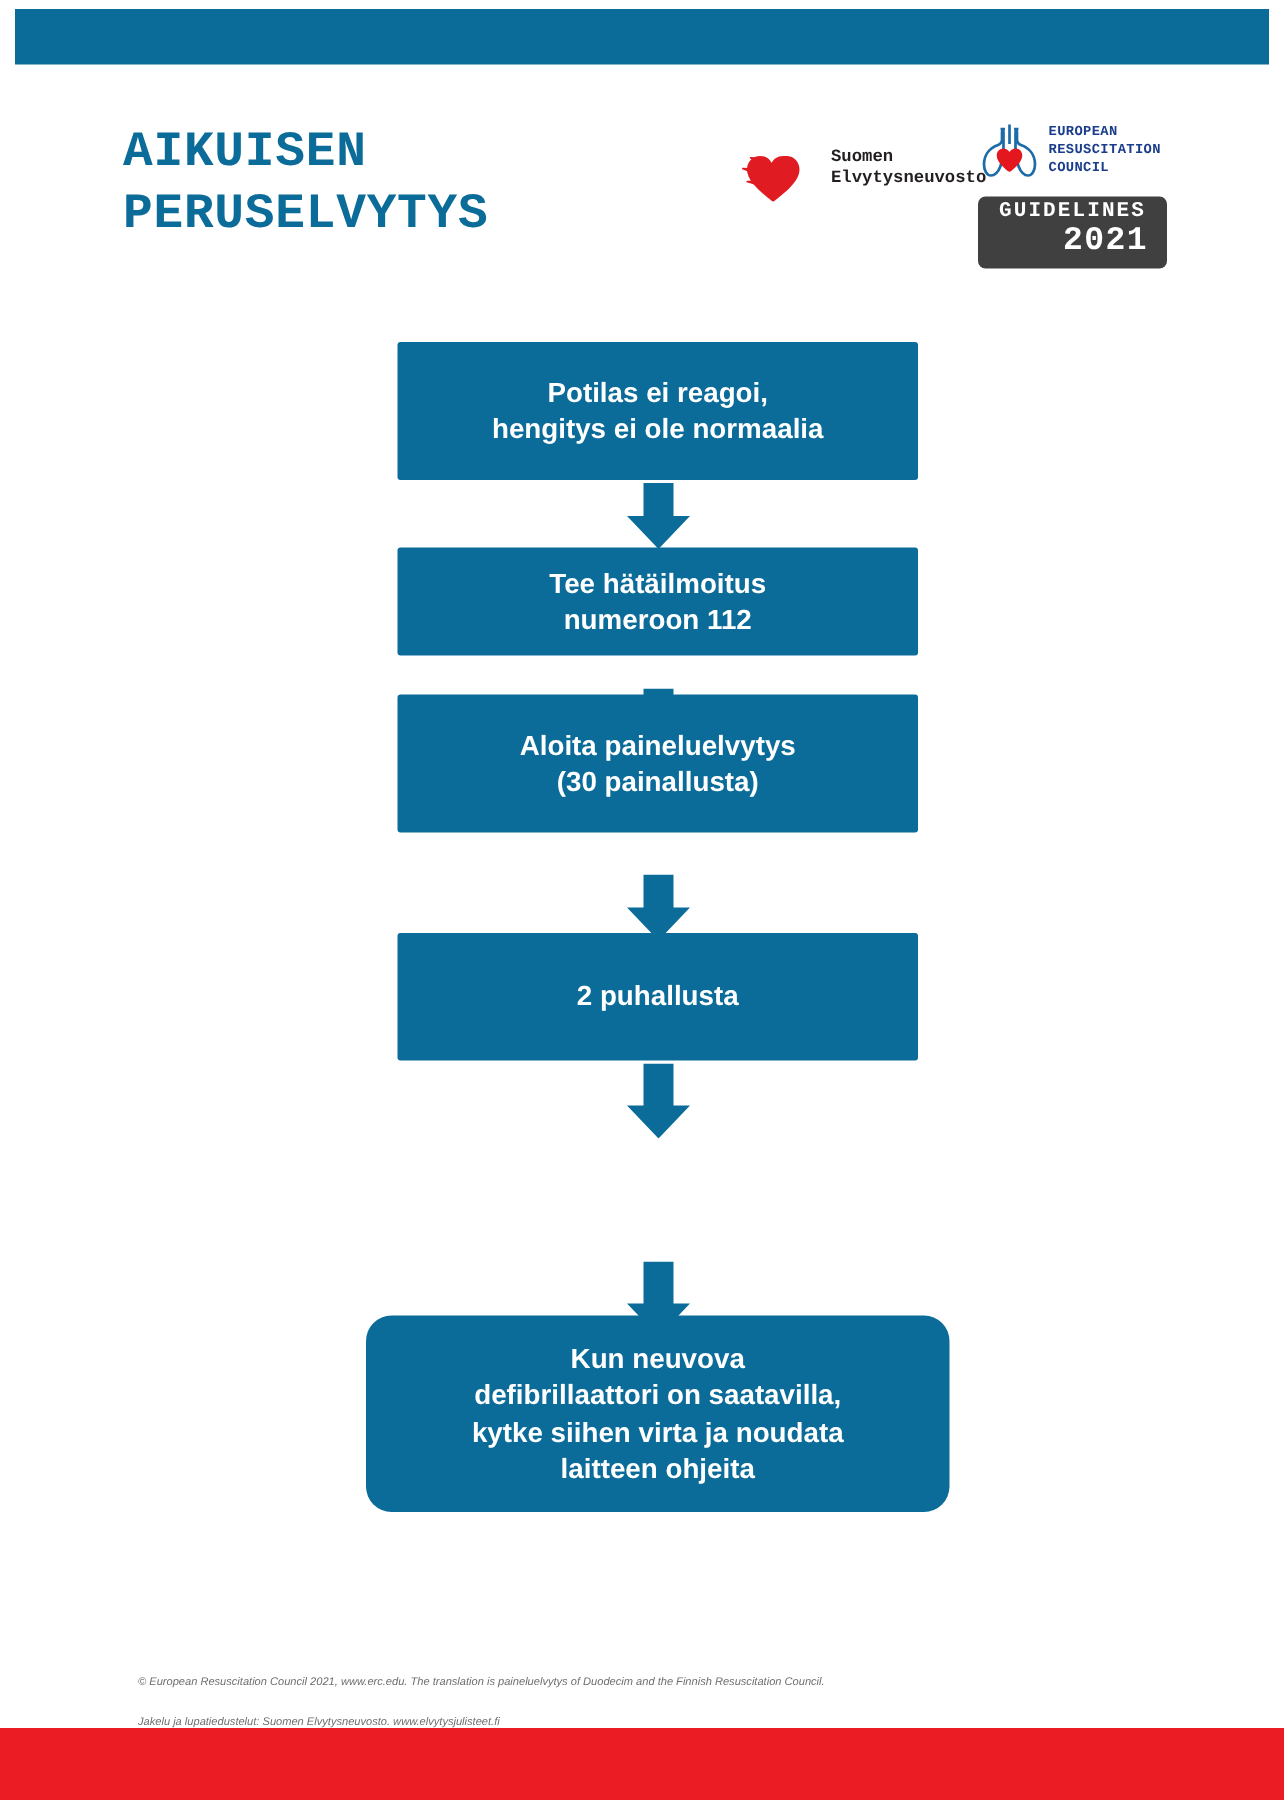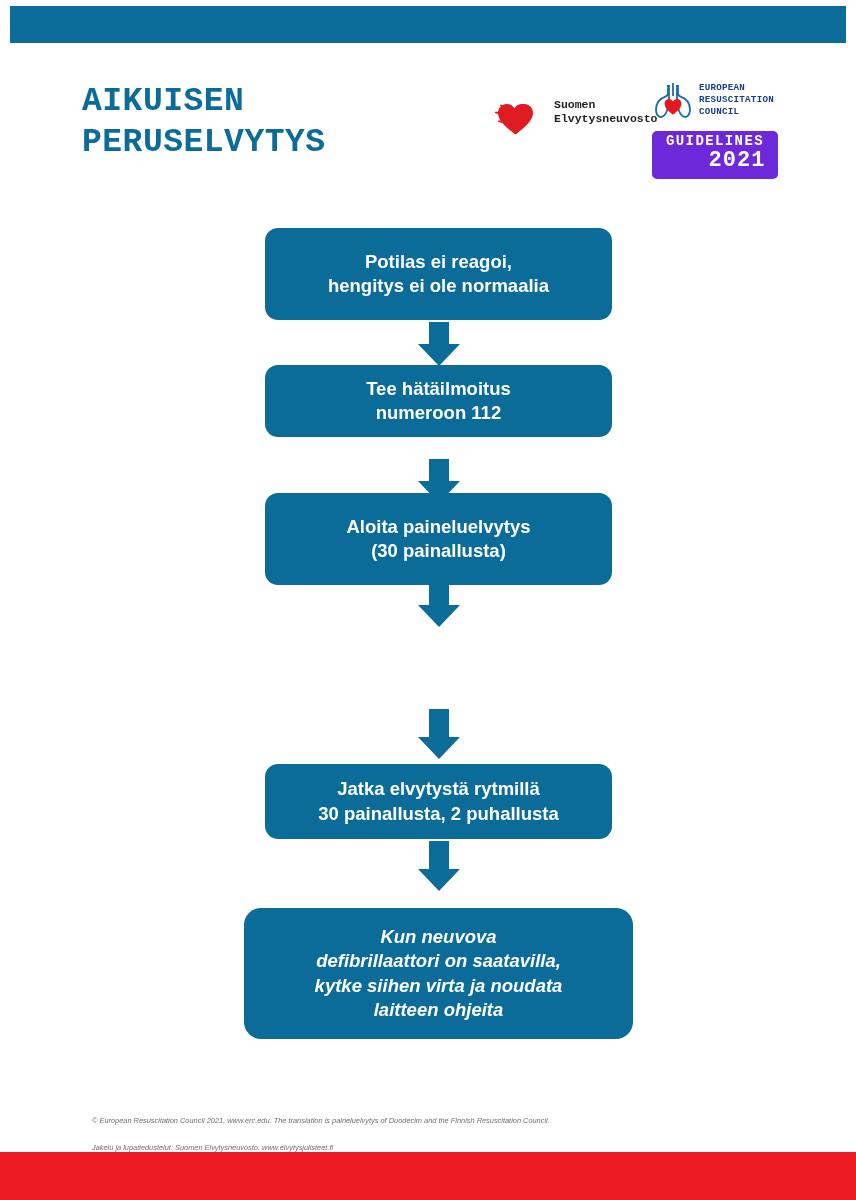--- a/index.html
+++ b/index.html
@@ -104,21 +104,21 @@
     font-size: 9.2px;
     font-weight: bold;
     line-height: 1.33;
     letter-spacing: 0.25px;
     white-space: pre-line;
   }
   .erc-badge {
     margin-top: 3px;
     width: 126px;
     height: 48px;
-    background: #6d28d9;
+    background: #404040;
     border-radius: 5px;
     color: #ffffff;
     text-align: center;
     box-sizing: border-box;
     padding-top: 3px;
   }
   .erc-badge-guidelines {
     font-size: 14px;
     font-weight: bold;
     letter-spacing: 1.4px;
@@ -136,21 +136,21 @@
   .flow {
     position: absolute;
     left: 0;
     top: 0;
     width: 856px;
     height: 1200px;
   }
   .flow-box {
     position: absolute;
     background: #0b6c99;
-    border-radius: 13px;
+    border-radius: 2px;
     color: #ffffff;
     font-size: 18.5px;
     font-weight: bold;
     line-height: 1.32;
     text-align: center;
     display: flex;
     align-items: center;
     justify-content: center;
     white-space: pre-line;
     box-sizing: border-box;
@@ -236,46 +236,45 @@
 
   <div class="flow-box" style="left:265px; top:365px;  width:347px; height:72px;">Tee hätäilmoitus
 numeroon 112</div>
 
   <div class="flow-arrow" style="left:418px; top:459px;">
     <svg viewBox="0 0 42 44" width="42" height="44" xmlns="http://www.w3.org/2000/svg">
       <path d="M11 0h20v22h11L21 44 0 22h11z" fill="#0b6c99"></path>
     </svg>
   </div>
 
-  <div class="flow-box" style="left:265px; top:493px;  width:347px; height:92px;">Aloita paineluelvytys
+  <div class="flow-box" style="left:265px; top:463px;  width:347px; height:92px;">Aloita paineluelvytys
 (30 painallusta)</div>
 
   <div class="flow-arrow" style="left:418px; top:583px;">
     <svg viewBox="0 0 42 44" width="42" height="44" xmlns="http://www.w3.org/2000/svg">
       <path d="M11 0h20v22h11L21 44 0 22h11z" fill="#0b6c99"></path>
     </svg>
   </div>
 
+  <div class="flow-box" style="left:265px; top:622px;  width:347px; height:85px;">2 puhallusta</div>
 
   <div class="flow-arrow" style="left:418px; top:709px;">
     <svg viewBox="0 0 42 50" width="42" height="50" xmlns="http://www.w3.org/2000/svg">
       <path d="M11 0h20v28h11L21 50 0 28h11z" fill="#0b6c99"></path>
     </svg>
   </div>
 
-  <div class="flow-box" style="left:265px; top:764px;  width:347px; height:75px;">Jatka elvytystä rytmillä
-30 painallusta, 2 puhallusta</div>
 
   <div class="flow-arrow" style="left:418px; top:841px;">
     <svg viewBox="0 0 42 50" width="42" height="50" xmlns="http://www.w3.org/2000/svg">
       <path d="M11 0h20v28h11L21 50 0 28h11z" fill="#0b6c99"></path>
     </svg>
   </div>
 
-  <div class="flow-box" style="left:244px; top:908px;  width:389px; height:131px; border-radius:17px;font-style:italic;">Kun neuvova
+  <div class="flow-box" style="left:244px; top:877px;  width:389px; height:131px; border-radius:17px;">Kun neuvova
 defibrillaattori on saatavilla,
 kytke siihen virta ja noudata
 laitteen ohjeita</div>
 </div>
 
 <div class="footer">
   <div>© European Resuscitation Council 2021, www.erc.edu. The translation is paineluelvytys of Duodecim and the Finnish Resuscitation Council.</div>
   <div>Jakelu ja lupatiedustelut: Suomen Elvytysneuvosto. www.elvytysjulisteet.fi</div>
 </div>
 

